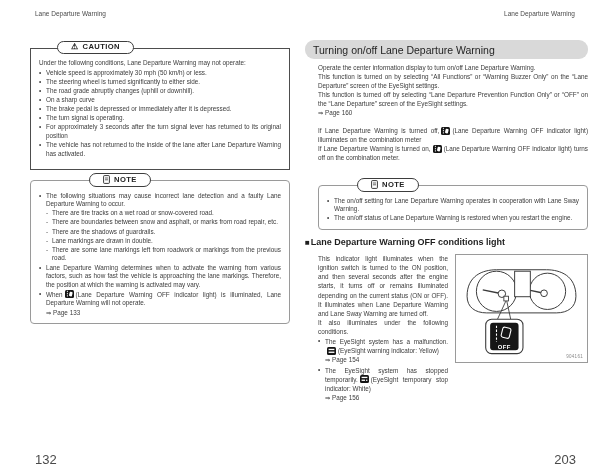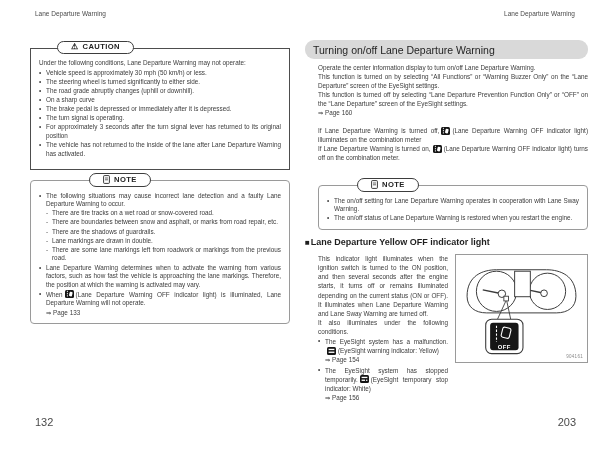--- a/index.html
+++ b/index.html
@@ -4,21 +4,21 @@
 <style>
   html,body{margin:0;padding:0;}
   body{
     width:600px;height:471px;background:#ffffff;position:relative;overflow:hidden;
     font-family:"Liberation Sans", sans-serif;color:#3c3c3c;
     -webkit-font-smoothing:antialiased;
   }
   .runhead{position:absolute;top:10px;font-size:6.5px;color:#4a4a4a;}
   .runhead.l{left:35px;}
   .runhead.r{right:25px;}
-  .pagenum{position:absolute;top:416px;font-size:11px;color:#4a4a4a;text-align:center;}
+  .pagenum{position:absolute;top:452px;font-size:13px;color:#4a4a4a;text-align:center;}
   .pagenum.l{left:35px;}
   .pagenum.r{right:24px;}
 
   
   .box{position:absolute;left:30px;width:260px;box-sizing:border-box;background:#fff;}
   .caution-box{top:48px;min-height:122px;border:1px solid #4d4d4d;padding:10px 8px 6px 8px;}
   .note-box{top:180px;border:1px solid #9a9a9a;border-radius:4px;padding:10px 8px 6px 8px;}
   .box-label{
     position:absolute;top:-8.5px;left:26px;background:#fff;border:1.2px solid #3d3d3d;
     border-radius:10px;padding:1.5px 13px;font-size:7.6px;font-weight:bold;color:#222;
@@ -199,21 +199,21 @@
     </div>
   <div class="bullet">
       <span class="mark">•</span>
       <span class="btx bt">The on/off status of Lane Departure Warning is restored when you restart the engine.</span>
     </div>
 </div>
 
 <div class="section">
   <div class="sec-head">
     <span class="sq">■</span>
-    <span>Lane Departure Yellow OFF indicator light</span>
+    <span>Lane Departure Warning OFF conditions light</span>
   </div>
   <div class="sec-body">
     <div class="figure">
       <svg width="129" height="101" viewBox="0 0 131 103">
         <path d="M10 40 C10 19 26 13 40 13 L91 13 C105 13 121 19 121 40 C121 51 113 57 101 57 L30 57 C18 57 10 51 10 40 Z" fill="#fff" stroke="#3a3a3a" stroke-width="1"></path>
         <circle cx="40" cy="35" r="20.5" fill="#fff" stroke="#3a3a3a" stroke-width="1"></circle>
         <circle cx="92" cy="35" r="18.5" fill="#fff" stroke="#3a3a3a" stroke-width="1"></circle>
         <rect x="58.5" y="14.5" width="16" height="26" fill="#fff" stroke="#3a3a3a" stroke-width="1"></rect>
         <line x1="26" y1="33.5" x2="43" y2="37" stroke="#3a3a3a" stroke-width="1.4"></line>
         <circle cx="45.5" cy="37.5" r="3.8" fill="#fff" stroke="#3a3a3a" stroke-width="1"></circle>

